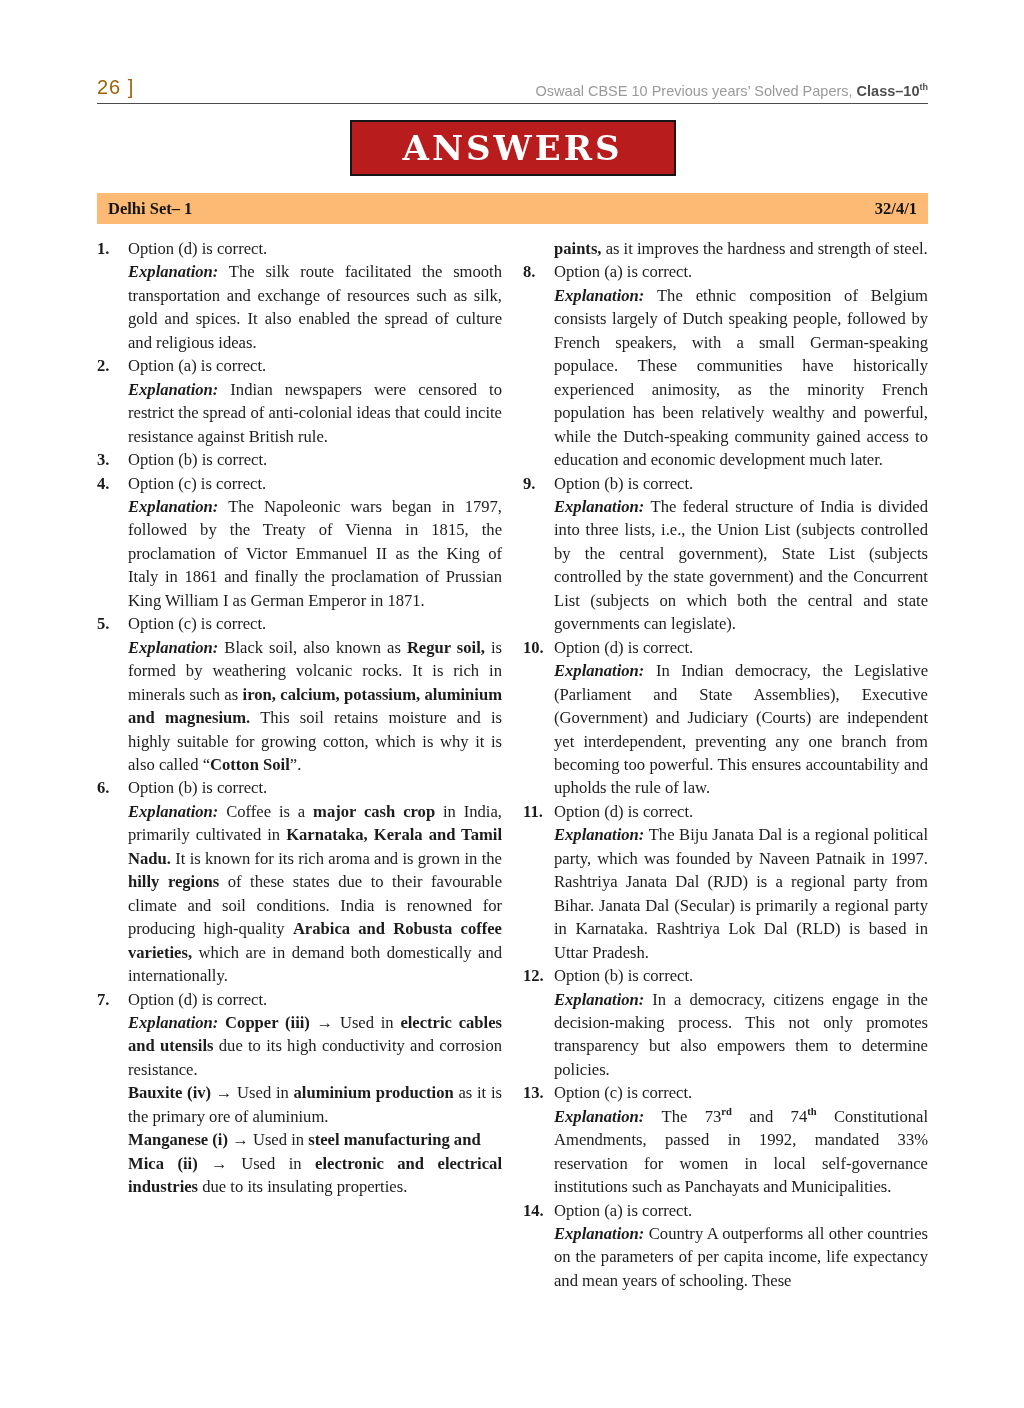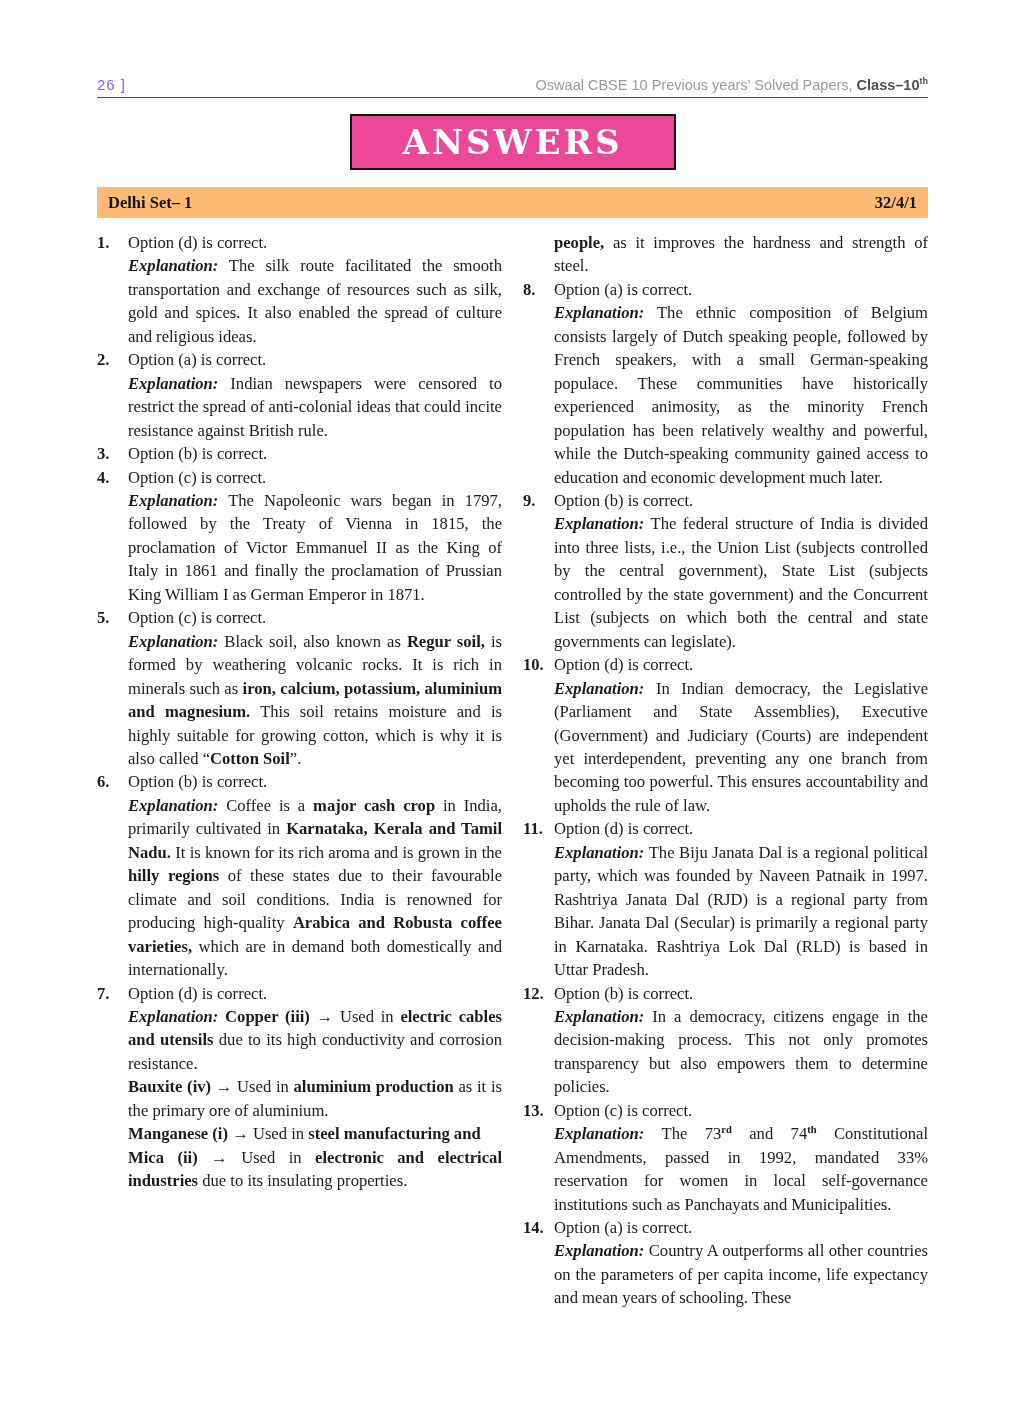--- a/index.html
+++ b/index.html
@@ -7,30 +7,30 @@
     width:1024px;height:1408px;
     font-family:"Liberation Serif",serif;
     color:#1c1c1c;
     overflow:hidden;
   }
   .page{padding:76px 96px 0 97px;}
 
   
   .hdr{display:flex;justify-content:space-between;align-items:flex-end;
        font-family:"Liberation Sans",sans-serif;}
-  .page-num{font-size:15px;color:#8b5cf6;letter-spacing:1px;}
+  .page-num{font-size:20px;color:#a16207;letter-spacing:1px;}
   .hdr-right{font-size:14.5px;color:#9a9a9a;}
   .hdr-right .hb{color:#4e4e4e;font-weight:bold;}
   .hdr-right sup{font-size:9px;}
   .hdr-rule{border:none;border-top:1.6px solid #4c4c4c;margin:4px 0 0 0;}
 
   
   .banner-wrap{display:flex;justify-content:center;margin-top:16px;}
   .banner{
-    background:#ec4899;border:2.5px solid #161616;
+    background:#b91c1c;border:2.5px solid #161616;
     width:322px;height:52px;display:flex;align-items:center;justify-content:center;
     color:#ffffff;font-family:"DejaVu Serif",serif;font-weight:bold;
     font-size:34px;letter-spacing:3px;
   }
 
   
   .set-bar{
     margin-top:17px;background:#fdba74;height:31px;
     display:flex;justify-content:space-between;align-items:center;
     padding:0 11px;box-sizing:border-box;
@@ -111,21 +111,21 @@
             <p class="para"><span class="bi">Explanation:</span><span> </span><span class="b">Copper (iii)</span><span> → Used in </span><span class="b">electric cables and utensils</span><span> due to its high conductivity and corrosion resistance.</span></p>
             <p class="para"><span class="b">Bauxite (iv)</span><span> → Used in </span><span class="b">aluminium production</span><span> as it is the primary ore of aluminium.</span></p>
             <p class="para"><span class="b">Manganese (i)</span><span> → Used in </span><span class="b">steel manufacturing and</span></p>
             <p class="para"><span class="b">Mica (ii)</span><span> → Used in </span><span class="b">electronic and electrical industries</span><span> due to its insulating properties.</span></p>
           </div>
         </div>
     </div>
     <div class="col">
       <div id="answers-right">
           <div class="answer">
-            <p class="para"><span class="b">people,</span><span> as it improves the hardness and strength of steel.</span></p>
+            <p class="para"><span class="b">paints,</span><span> as it improves the hardness and strength of steel.</span></p>
           </div>
           <div class="answer">
             <span class="num">8.</span>
             <div class="option-line">Option (a) is correct.</div>
             <p class="para"><span class="bi">Explanation:</span><span> The ethnic composition of Belgium consists largely of Dutch speaking people, followed by French speakers, with a small German-speaking populace. These communities have historically experienced animosity, as the minority French population has been relatively wealthy and powerful, while the Dutch-speaking community gained access to education and economic development much later.</span></p>
           </div>
           <div class="answer">
             <span class="num">9.</span>
             <div class="option-line">Option (b) is correct.</div>
             <p class="para"><span class="bi">Explanation:</span><span> The federal structure of India is divided into three lists, i.e., the Union List (subjects controlled by the central government), State List (subjects controlled by the state government) and the Concurrent List (subjects on which both the central and state governments can legislate).</span></p>

